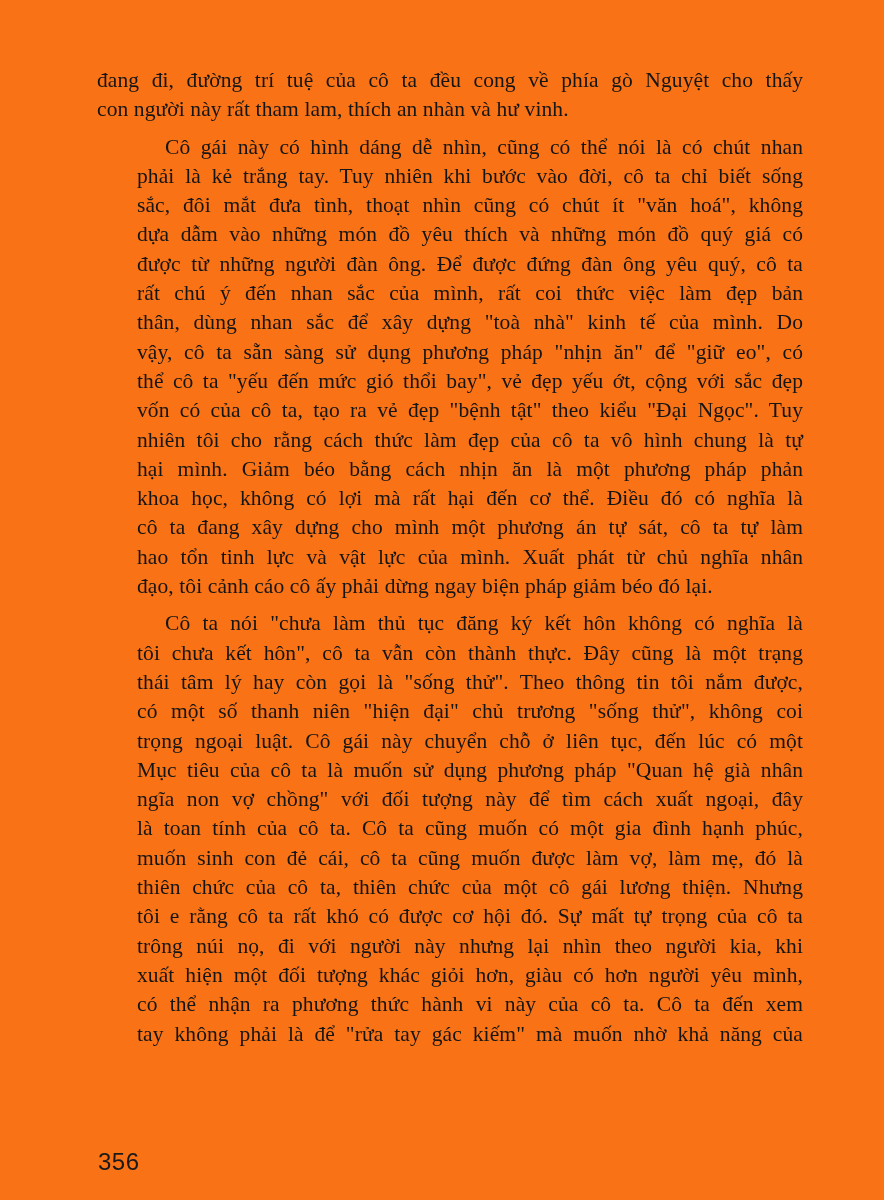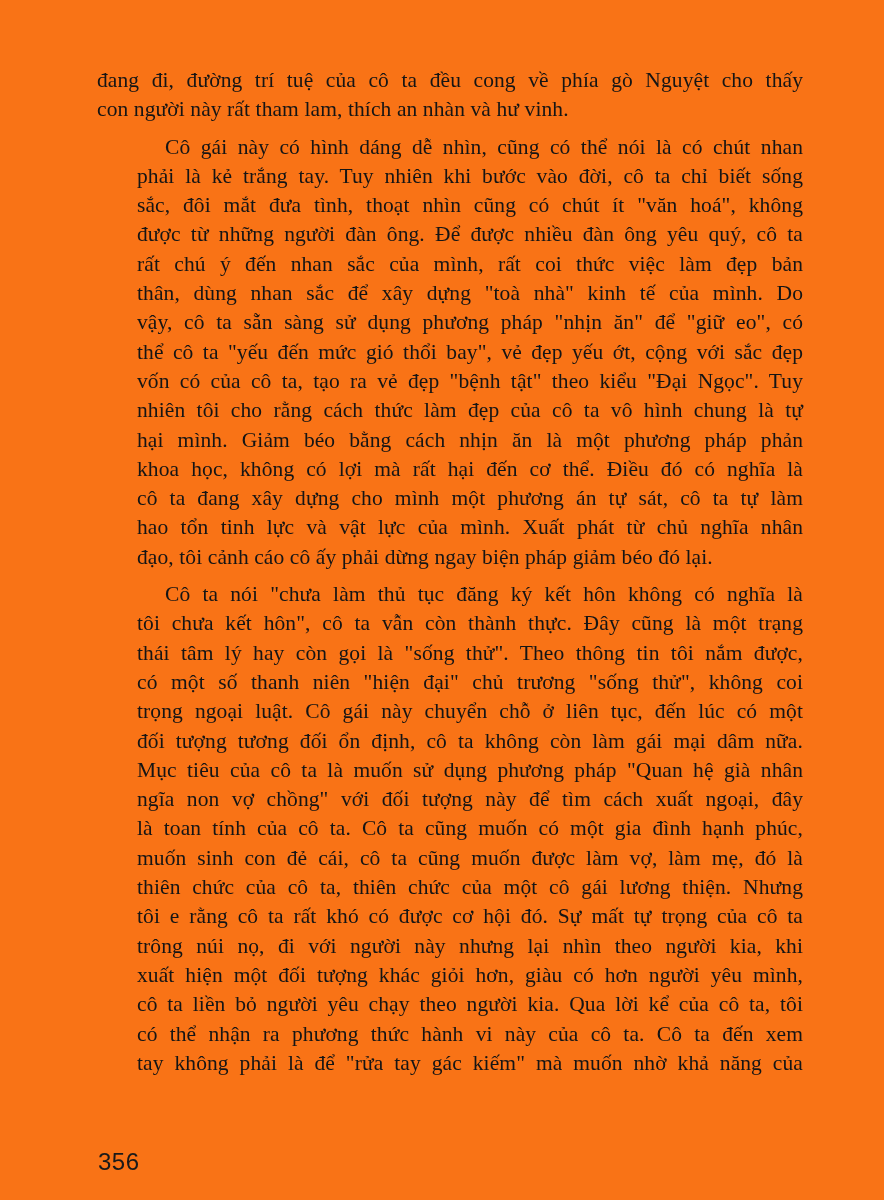--- a/index.html
+++ b/index.html
@@ -61,47 +61,46 @@
 <div class="page">
   <div class="text-block">
       <div class="para">
         <div class="line">đang đi, đường trí tuệ của cô ta đều cong về phía gò Nguyệt cho thấy</div>
         <div class="line last">con người này rất tham lam, thích an nhàn và hư vinh.</div>
       </div>
       <div class="para indent">
         <div class="line">Cô gái này có hình dáng dễ nhìn, cũng có thể nói là có chút nhan</div>
         <div class="line">phải là kẻ trắng tay. Tuy nhiên khi bước vào đời, cô ta chỉ biết sống</div>
         <div class="line">sắc, đôi mắt đưa tình, thoạt nhìn cũng có chút ít "văn hoá", không</div>
-        <div class="line">được từ những người đàn ông. Để được nhiều đàn ông yêu quý, cô ta</div>
+        <div class="line">dựa dẫm vào những món đồ yêu thích và những món đồ quý giá có</div>
+        <div class="line">được từ những người đàn ông. Để được đứng đàn ông yêu quý, cô ta</div>
         <div class="line">rất chú ý đến nhan sắc của mình, rất coi thức việc làm đẹp bản</div>
         <div class="line">thân, dùng nhan sắc để xây dựng "toà nhà" kinh tế của mình. Do</div>
         <div class="line">vậy, cô ta sẵn sàng sử dụng phương pháp "nhịn ăn" để "giữ eo", có</div>
         <div class="line">thể cô ta "yếu đến mức gió thổi bay", vẻ đẹp yếu ớt, cộng với sắc đẹp</div>
         <div class="line">vốn có của cô ta, tạo ra vẻ đẹp "bệnh tật" theo kiểu "Đại Ngọc". Tuy</div>
         <div class="line">nhiên tôi cho rằng cách thức làm đẹp của cô ta vô hình chung là tự</div>
         <div class="line">hại mình. Giảm béo bằng cách nhịn ăn là một phương pháp phản</div>
         <div class="line">khoa học, không có lợi mà rất hại đến cơ thể. Điều đó có nghĩa là</div>
         <div class="line">cô ta đang xây dựng cho mình một phương án tự sát, cô ta tự làm</div>
         <div class="line">hao tổn tinh lực và vật lực của mình. Xuất phát từ chủ nghĩa nhân</div>
         <div class="line last">đạo, tôi cảnh cáo cô ấy phải dừng ngay biện pháp giảm béo đó lại.</div>
       </div>
       <div class="para indent">
         <div class="line">Cô ta nói "chưa làm thủ tục đăng ký kết hôn không có nghĩa là</div>
         <div class="line">tôi chưa kết hôn", cô ta vẫn còn thành thực. Đây cũng là một trạng</div>
         <div class="line">thái tâm lý hay còn gọi là "sống thử". Theo thông tin tôi nắm được,</div>
         <div class="line">có một số thanh niên "hiện đại" chủ trương "sống thử", không coi</div>
         <div class="line">trọng ngoại luật. Cô gái này chuyển chỗ ở liên tục, đến lúc có một</div>
-        <div class="line">đối tượng tương đối ổn định, cô ta không còn làm gái mại dâm nữa.</div>
         <div class="line">Mục tiêu của cô ta là muốn sử dụng phương pháp "Quan hệ già nhân</div>
         <div class="line">ngĩa non vợ chồng" với đối tượng này để tìm cách xuất ngoại, đây</div>
         <div class="line">là toan tính của cô ta. Cô ta cũng muốn có một gia đình hạnh phúc,</div>
         <div class="line">muốn sinh con đẻ cái, cô ta cũng muốn được làm vợ, làm mẹ, đó là</div>
         <div class="line">thiên chức của cô ta, thiên chức của một cô gái lương thiện. Nhưng</div>
         <div class="line">tôi e rằng cô ta rất khó có được cơ hội đó. Sự mất tự trọng của cô ta</div>
         <div class="line">trông núi nọ, đi với người này nhưng lại nhìn theo người kia, khi</div>
         <div class="line">xuất hiện một đối tượng khác giỏi hơn, giàu có hơn người yêu mình,</div>
-        <div class="line">cô ta liền bỏ người yêu chạy theo người kia. Qua lời kể của cô ta, tôi</div>
         <div class="line">có thể nhận ra phương thức hành vi này của cô ta. Cô ta đến xem</div>
         <div class="line">tay không phải là để "rửa tay gác kiếm" mà muốn nhờ khả năng của</div>
       </div>
     </div>
   <div class="page-number">356</div>
 </div>
 
 </body></html>

